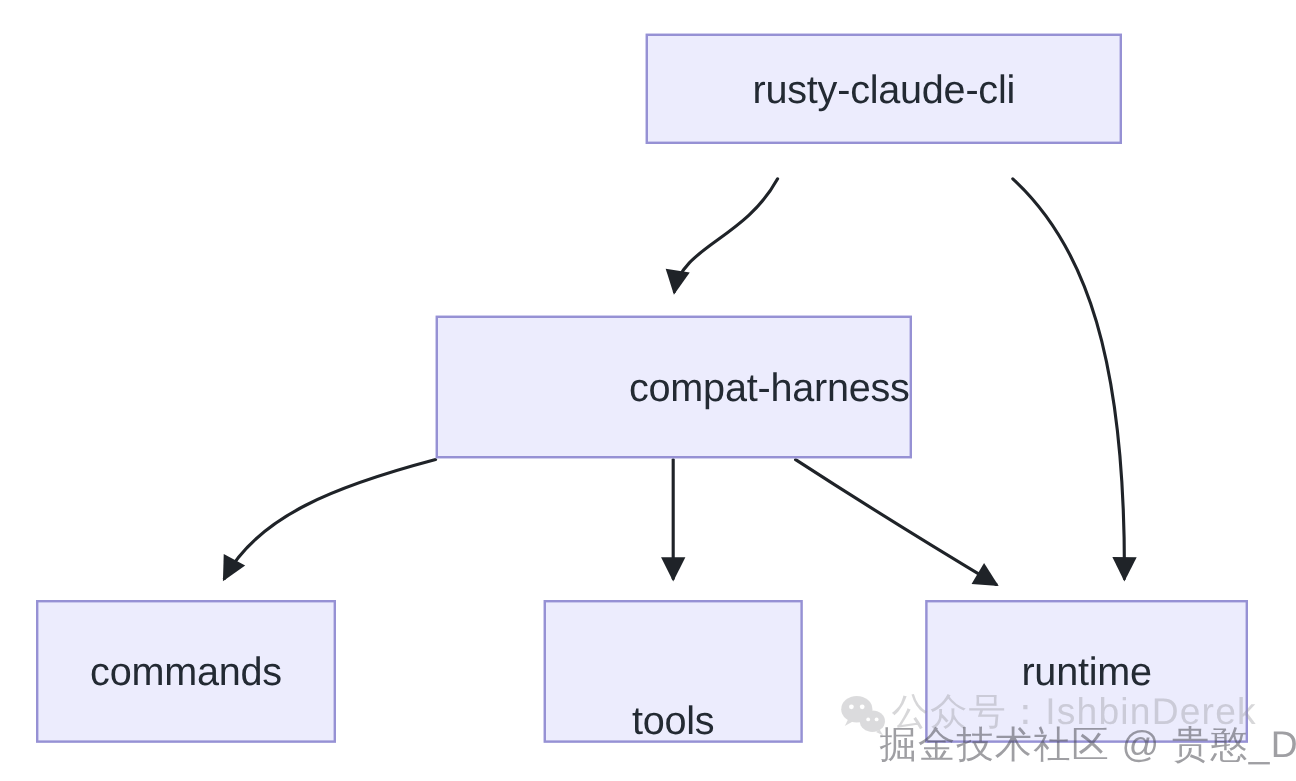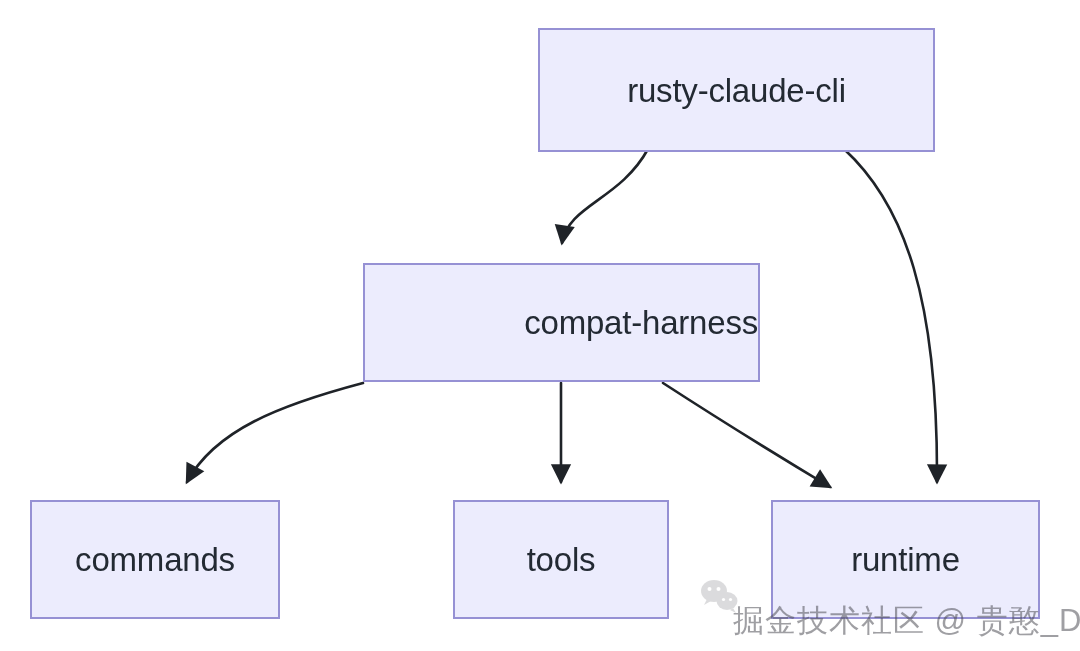--- a/index.html
+++ b/index.html
@@ -91,47 +91,48 @@
       <path d="M 844,149 C 905,205 938,300 937,482" marker-end="url(#arrowhead)"></path>
 
       <path d="M 363,383 C 280,405 215,430 187,482" marker-end="url(#arrowhead)"></path>
 
       <path d="M 561,383 L 561,482" marker-end="url(#arrowhead)"></path>
 
       <path d="M 663,383 C 720,420 790,463 830,487" marker-end="url(#arrowhead)"></path>
     </g>
   </svg>
 
-  <div class="node-box" style="left:538px; top:28px; width:397px; height:124px;">
+  <div class="node-box" style="left:538px; top:28px; width:397px; height:92px;">
     <span class="node-label">rusty-claude-cli</span>
   </div>
 
   <div class="node-box" style="left:363px; top:263px; width:397px; height:119px;justify-content:flex-end;">
     <span class="node-label">compat-harness</span>
   </div>
 
   <div class="node-box" style="left:30px; top:500px; width:250px; height:119px;text-align:center;">
     <span class="node-label">commands</span>
   </div>
 
-  <div class="node-box" style="left:453px; top:500px; width:216px; height:119px;">
+  <div class="node-box" style="left:453px; top:500px; width:216px; height:119px;align-items:flex-end;">
     <span class="node-label">tools</span>
   </div>
 
   <div class="node-box" style="left:771px; top:500px; width:269px; height:119px;">
     <span class="node-label">runtime</span>
   </div>
 
   <svg id="watermark-logo" viewBox="0 0 40 36">
     <ellipse cx="14" cy="13" rx="13" ry="11" fill="#8c8c90"></ellipse>
     <path d="M7,21 L4,27 L11,23 Z" fill="#8c8c90"></path>
     <circle cx="9.5" cy="11" r="2" fill="#ffffff"></circle>
     <circle cx="18.5" cy="11" r="2" fill="#ffffff"></circle>
     <ellipse cx="27" cy="23" rx="10.5" ry="9" fill="#8c8c90"></ellipse>
     <path d="M33,30 L36,35 L30,32 Z" fill="#8c8c90"></path>
     <circle cx="23.5" cy="21.5" r="1.6" fill="#ffffff"></circle>
     <circle cx="30.5" cy="21.5" r="1.6" fill="#ffffff"></circle>
   </svg>
 
+  <div class="watermark" id="watermark-light">公众号：IshbinDerek</div>
 
   <div class="watermark" id="watermark-dark">掘金技术社区 @ 贵憨_Derek</div>
 
 </div>
 
 </body></html>

